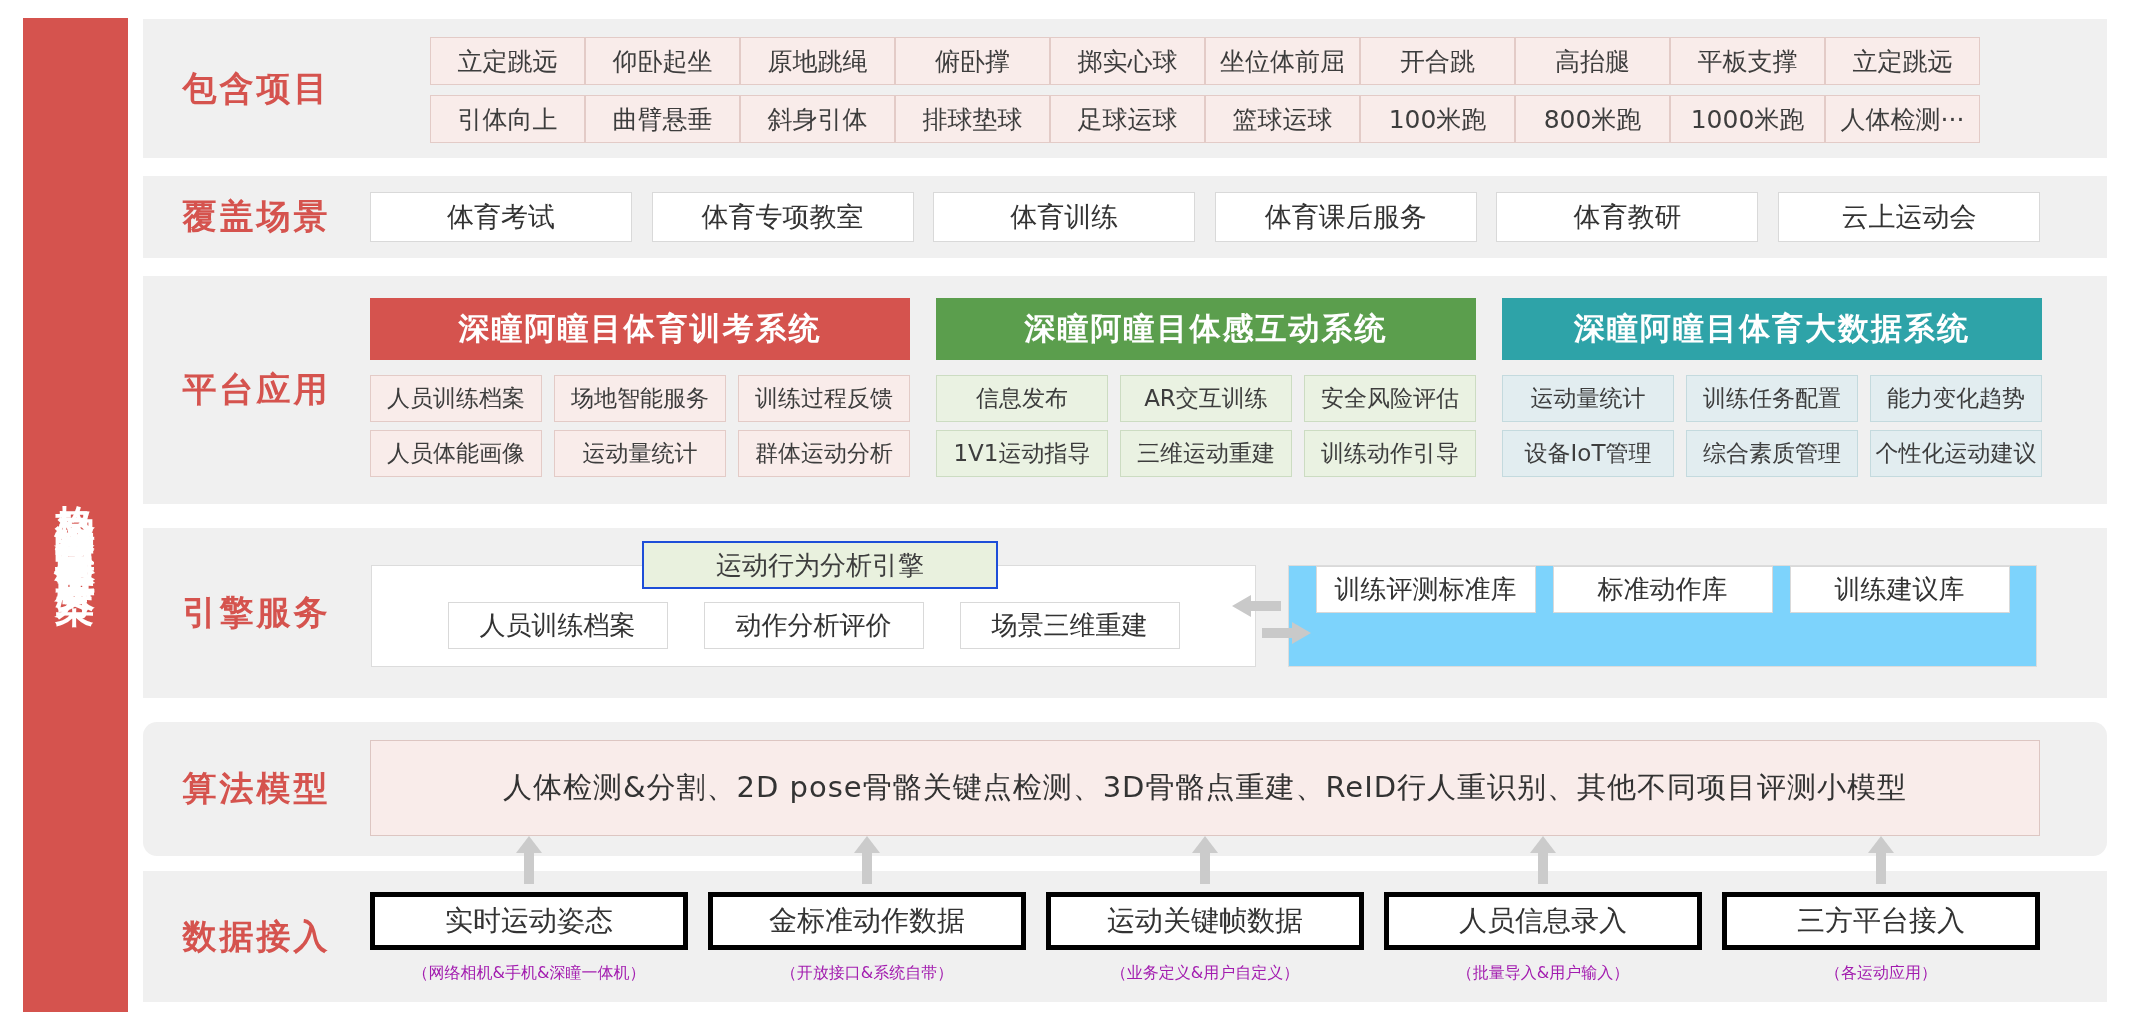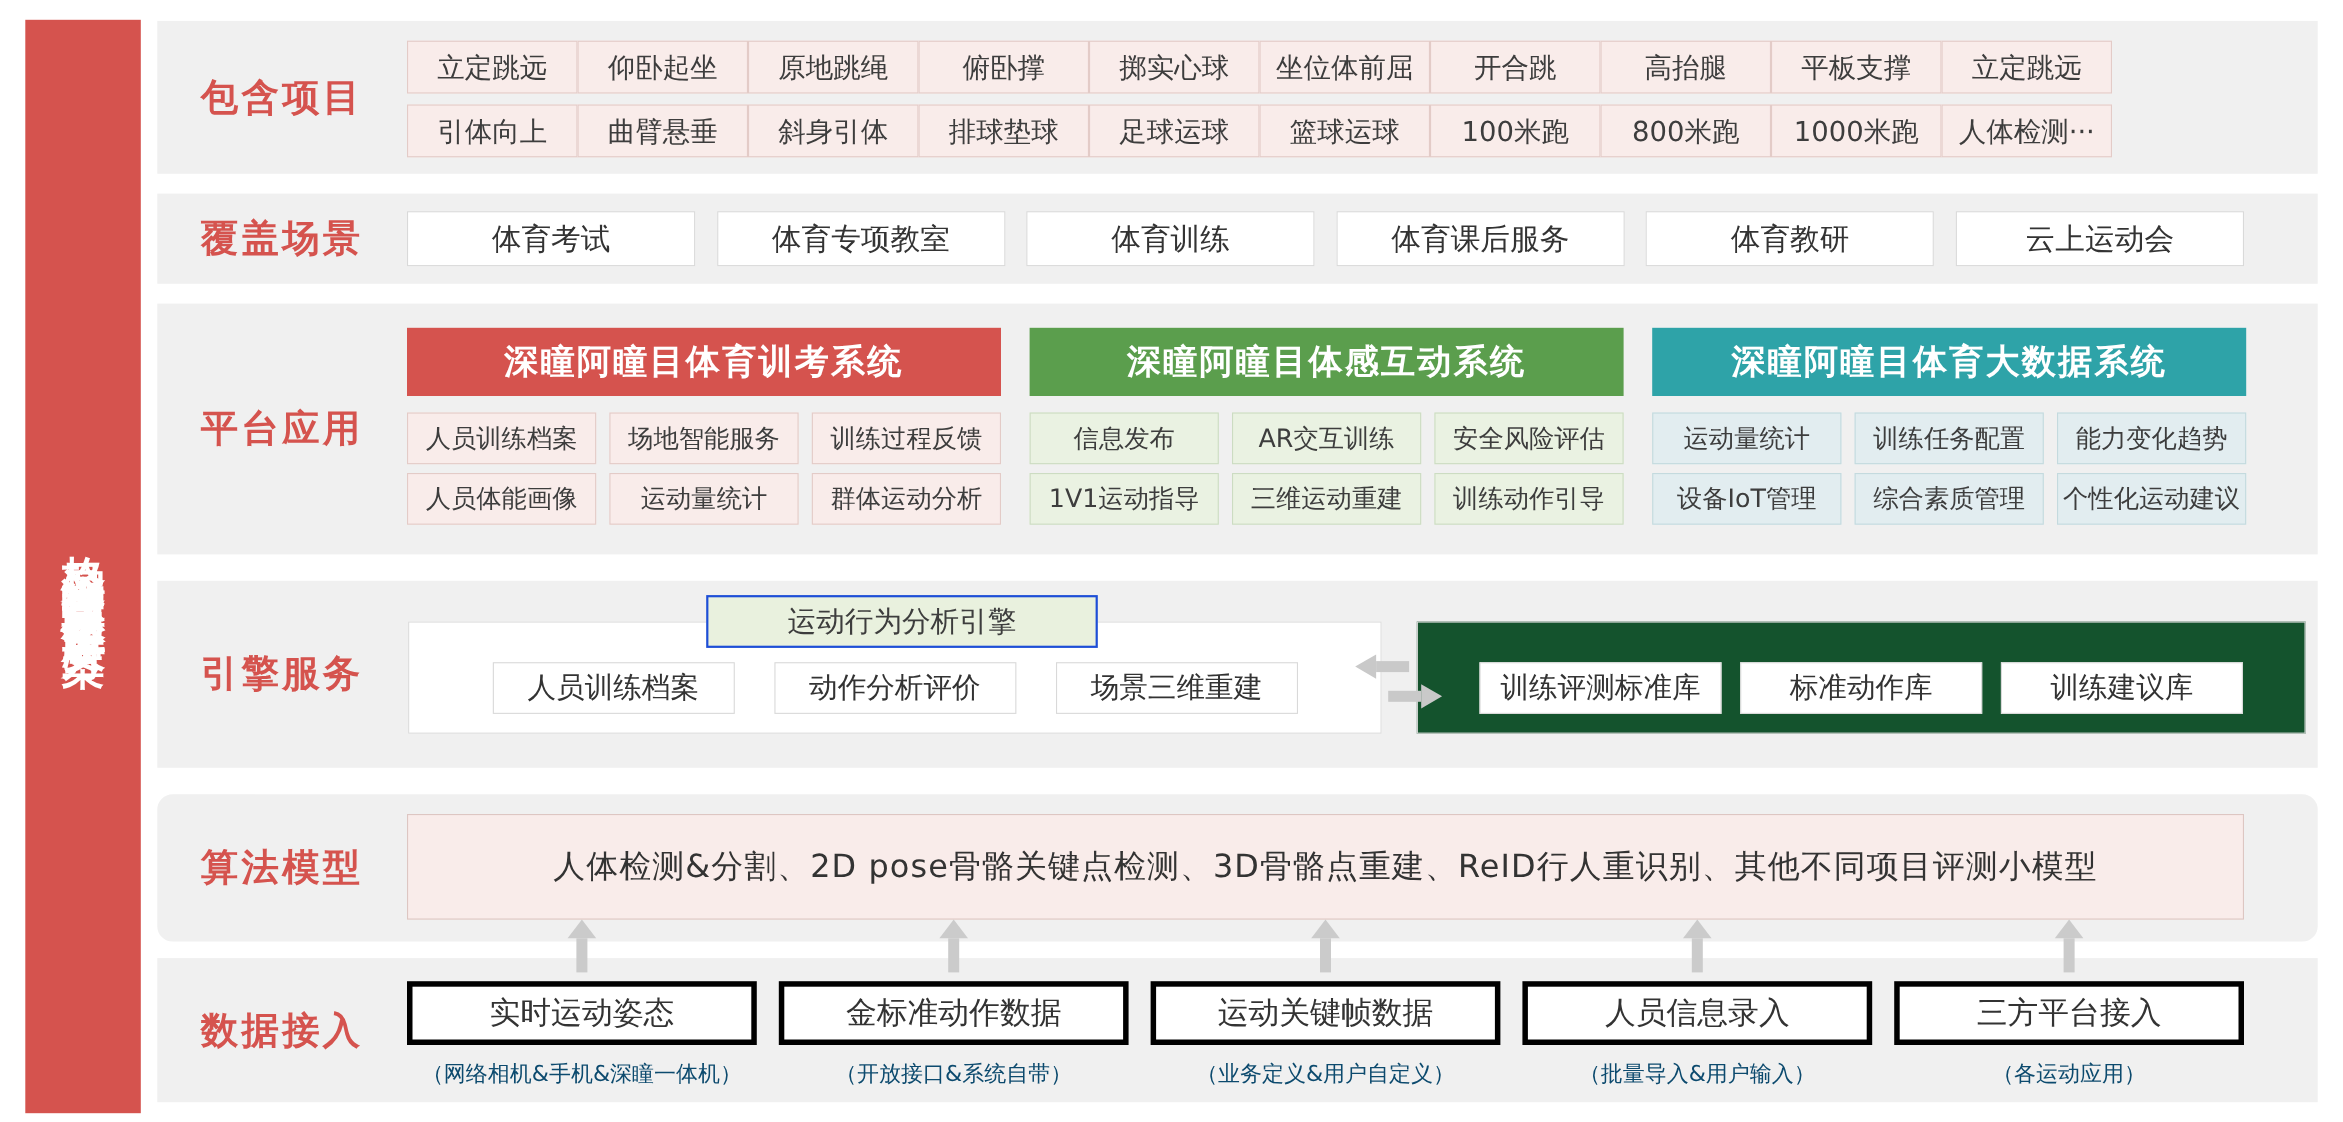--- a/index.html
+++ b/index.html
@@ -16,21 +16,21 @@
   .band{position:absolute;left:143px;width:1964px;background:#f0f0f0;}
   #band-projects {top:19px;height:139px;}
   #band-scenes   {top:176px;height:82px;}
   #band-platform {top:276px;height:228px;}
   #band-engine   {top:528px;height:170px;}
   #band-algorithm{top:722px;height:134px;border-radius:14px;}
   #band-data     {top:871px;height:131px;}
   .band-label{position:absolute;left:0;top:0;bottom:0;width:227px;display:flex;align-items:center;
     justify-content:center;color:#d5534e;font-size:34px;font-weight:700;letter-spacing:3px;}
   
-  .chip-row{position:absolute;left:227px;width:1670px;display:flex;justify-content:flex-start;}
+  .chip-row{position:absolute;left:227px;width:1670px;display:flex;justify-content:center;}
   .chip-row.row-1{top:18px;}
   .chip-row.row-2{top:76px;}
   .chip{width:155px;height:48px;background:#f9ecea;border:1px solid #e3cbc7;box-sizing:border-box;
     display:flex;align-items:center;justify-content:center;font-size:25px;color:#3d3d3d;white-space:nowrap;}
   
   .scene-row{position:absolute;left:227px;top:16px;width:1670px;display:flex;justify-content:space-between;}
   .scene-box{width:262px;height:50px;background:#ffffff;border:1px solid #d9d9d9;box-sizing:border-box;
     display:flex;align-items:center;justify-content:center;font-size:27px;color:#333333;}
   
   .platform-wrap{position:absolute;left:227px;top:22px;display:flex;gap:26px;}
@@ -39,22 +39,22 @@
     font-size:31px;font-weight:700;letter-spacing:2px;}
   .sys-items{margin-top:15px;display:flex;flex-wrap:wrap;justify-content:space-between;row-gap:8px;}
   .sys-item{width:172px;height:47px;box-sizing:border-box;display:flex;align-items:center;
     justify-content:center;font-size:23px;color:#3d3d3d;white-space:nowrap;}
   .sys-item.red  {background:#f9ecea;border:1px solid #e3cbc7;}
   .sys-item.green{background:#eaf2e2;border:1px solid #ccdcc2;}
   .sys-item.teal {background:#e2edf0;border:1px solid #c4dade;}
   
   .engine-left{position:absolute;left:228px;top:37px;width:885px;height:102px;background:#ffffff;
     border:1px solid #dcdcdc;box-sizing:border-box;display:flex;justify-content:center;gap:36px;padding-top:36px;}
-  .engine-right{position:absolute;left:1145px;top:37px;width:808px;height:102px;background:#14532d;
-    border:1px solid #dcdcdc;box-sizing:border-box;display:flex;justify-content:center;gap:17px;padding-top:36px;}
+  .engine-right{position:absolute;left:1145px;top:37px;width:749px;height:102px;background:#7dd3fc;
+    border:1px solid #dcdcdc;box-sizing:border-box;display:flex;justify-content:center;gap:17px;}
   .engine-chip{width:220px;height:47px;background:#ffffff;border:1px solid #d9d9d9;box-sizing:border-box;
     display:flex;align-items:center;justify-content:center;font-size:26px;color:#333333;white-space:nowrap;}
   .engine-badge{position:absolute;left:499px;top:13px;width:356px;height:48px;background:#e9f1de;
     border:2px solid #1d4ed8;box-sizing:border-box;display:flex;align-items:center;justify-content:center;
     font-size:26px;color:#3d3d3d;z-index:2;}
   .h-arrow{position:absolute;display:flex;align-items:center;z-index:3;}
   .h-arrow .shaft{width:30px;height:10px;background:#c9c9c9;}
   .h-arrow .tri-left{width:0;height:0;border-top:11px solid transparent;border-bottom:11px solid transparent;
     border-right:19px solid #c9c9c9;}
   .h-arrow .tri-right{width:0;height:0;border-top:11px solid transparent;border-bottom:11px solid transparent;
@@ -68,21 +68,21 @@
   
   .up-arrow{position:absolute;top:836px;width:26px;height:48px;z-index:3;}
   .up-arrow .head{width:0;height:0;margin:0 auto;border-left:13px solid transparent;
     border-right:13px solid transparent;border-bottom:17px solid #cbcbcb;}
   .up-arrow .shaft{width:10px;height:31px;background:#cbcbcb;margin:0 auto;}
   
   .data-row{position:absolute;left:227px;top:21px;width:1670px;display:flex;justify-content:space-between;}
   .data-box{width:318px;height:58px;background:#ffffff;border:5px solid #000000;box-sizing:border-box;
     display:flex;align-items:center;justify-content:center;font-size:28px;color:#333333;}
   .caption-row{position:absolute;left:227px;top:92px;width:1670px;display:flex;justify-content:space-between;}
-  .data-caption{width:318px;text-align:center;font-size:20px;color:#0c4a6e;white-space:nowrap;}
+  .data-caption{width:318px;text-align:center;font-size:16px;color:#a21caf;white-space:nowrap;}
 </style>
 </head>
 <body>
 
 <div class="canvas">
 
   <aside class="sidebar">
     <div class="sidebar-title">格灵深瞳智慧校园体育解决方案</div>
   </aside>
 

